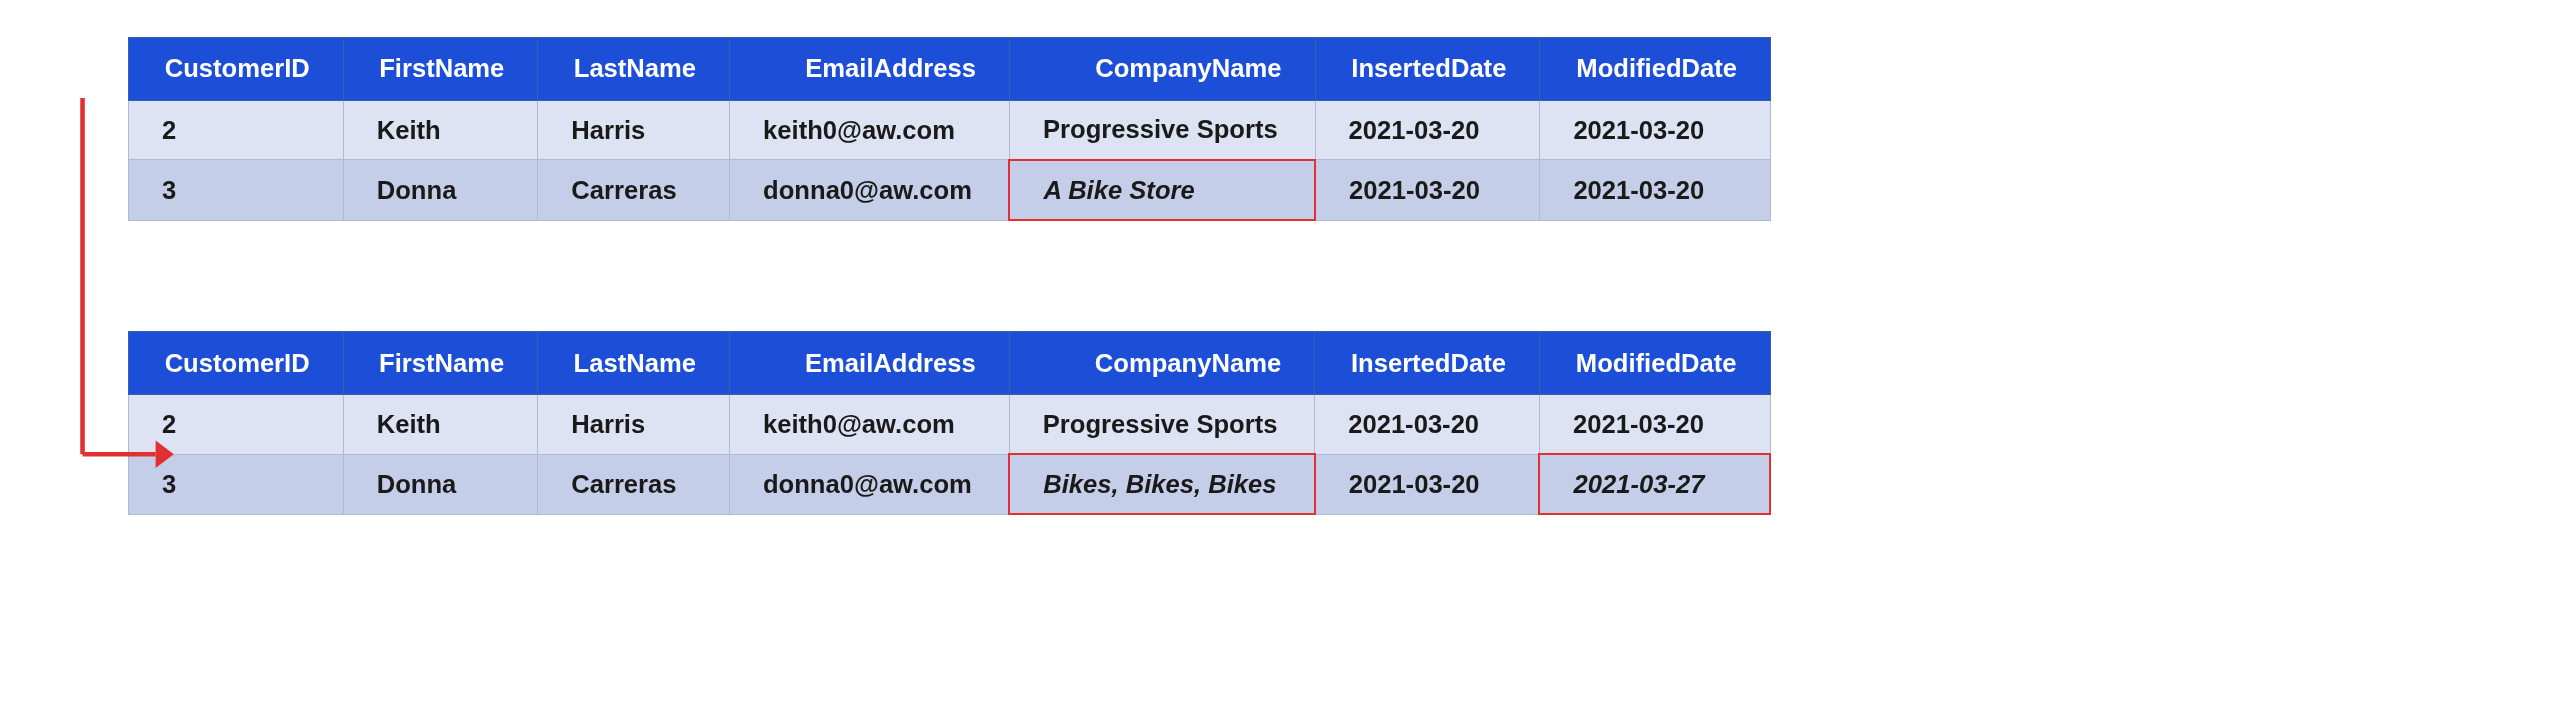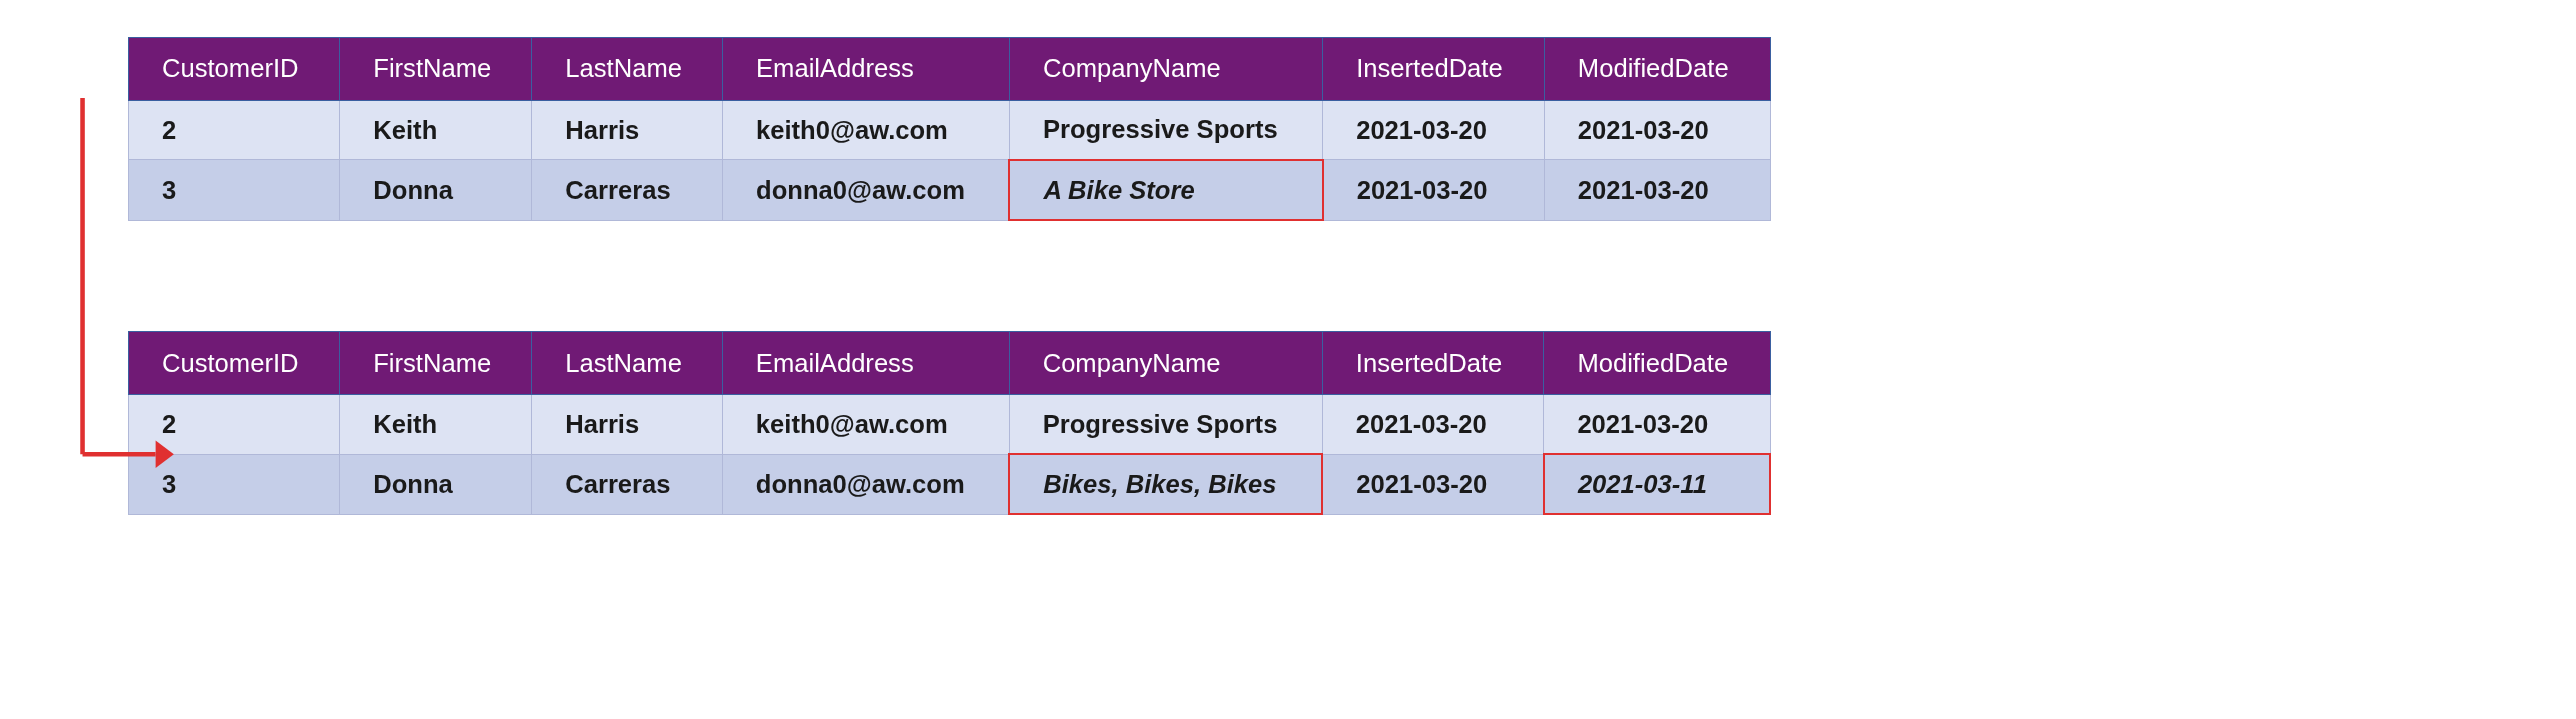--- a/index.html
+++ b/index.html
@@ -27,25 +27,25 @@
     }
     
     .no-arrow {
       width: 73px;
     }
     table {
       border-collapse: collapse;
       min-width: 1643px;
     }
     thead tr th {
-      background-color: #701a75;
+      background-color: #1d4ed8;
       color: #ffffff;
-      font-weight: normal;
+      font-weight: bold;
       padding: 16.4px 33px;
-      text-align: left;
+      text-align: right;
       border: 0.9px solid #3a5fa0;
       font-size: 25.6px;
     }
     tbody tr:nth-child(odd) {
       background-color: #dde3f3;
     }
     tbody tr:nth-child(even) {
       background-color: #c5cee8;
     }
     tbody tr td {
@@ -141,20 +141,20 @@
             <td>2021-03-20</td>
             <td>2021-03-20</td>
           </tr>
           <tr>
             <td>3</td>
             <td>Donna</td>
             <td>Carreras</td>
             <td>donna0@aw.com</td>
             <td class="highlighted-cell">Bikes, Bikes, Bikes</td>
             <td>2021-03-20</td>
-            <td class="highlighted-cell">2021-03-11</td>
+            <td class="highlighted-cell">2021-03-27</td>
           </tr>
         </tbody>
     </table>
   </div>
 
 </div>
 
 
 </body></html>

